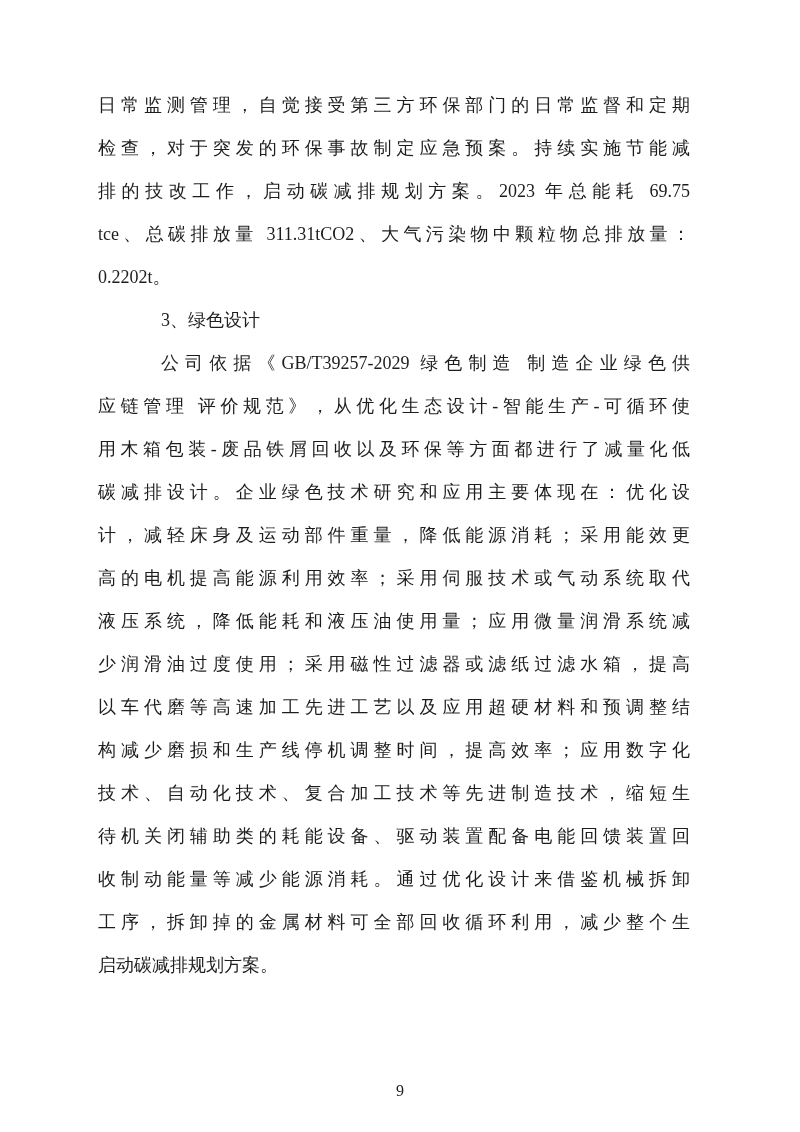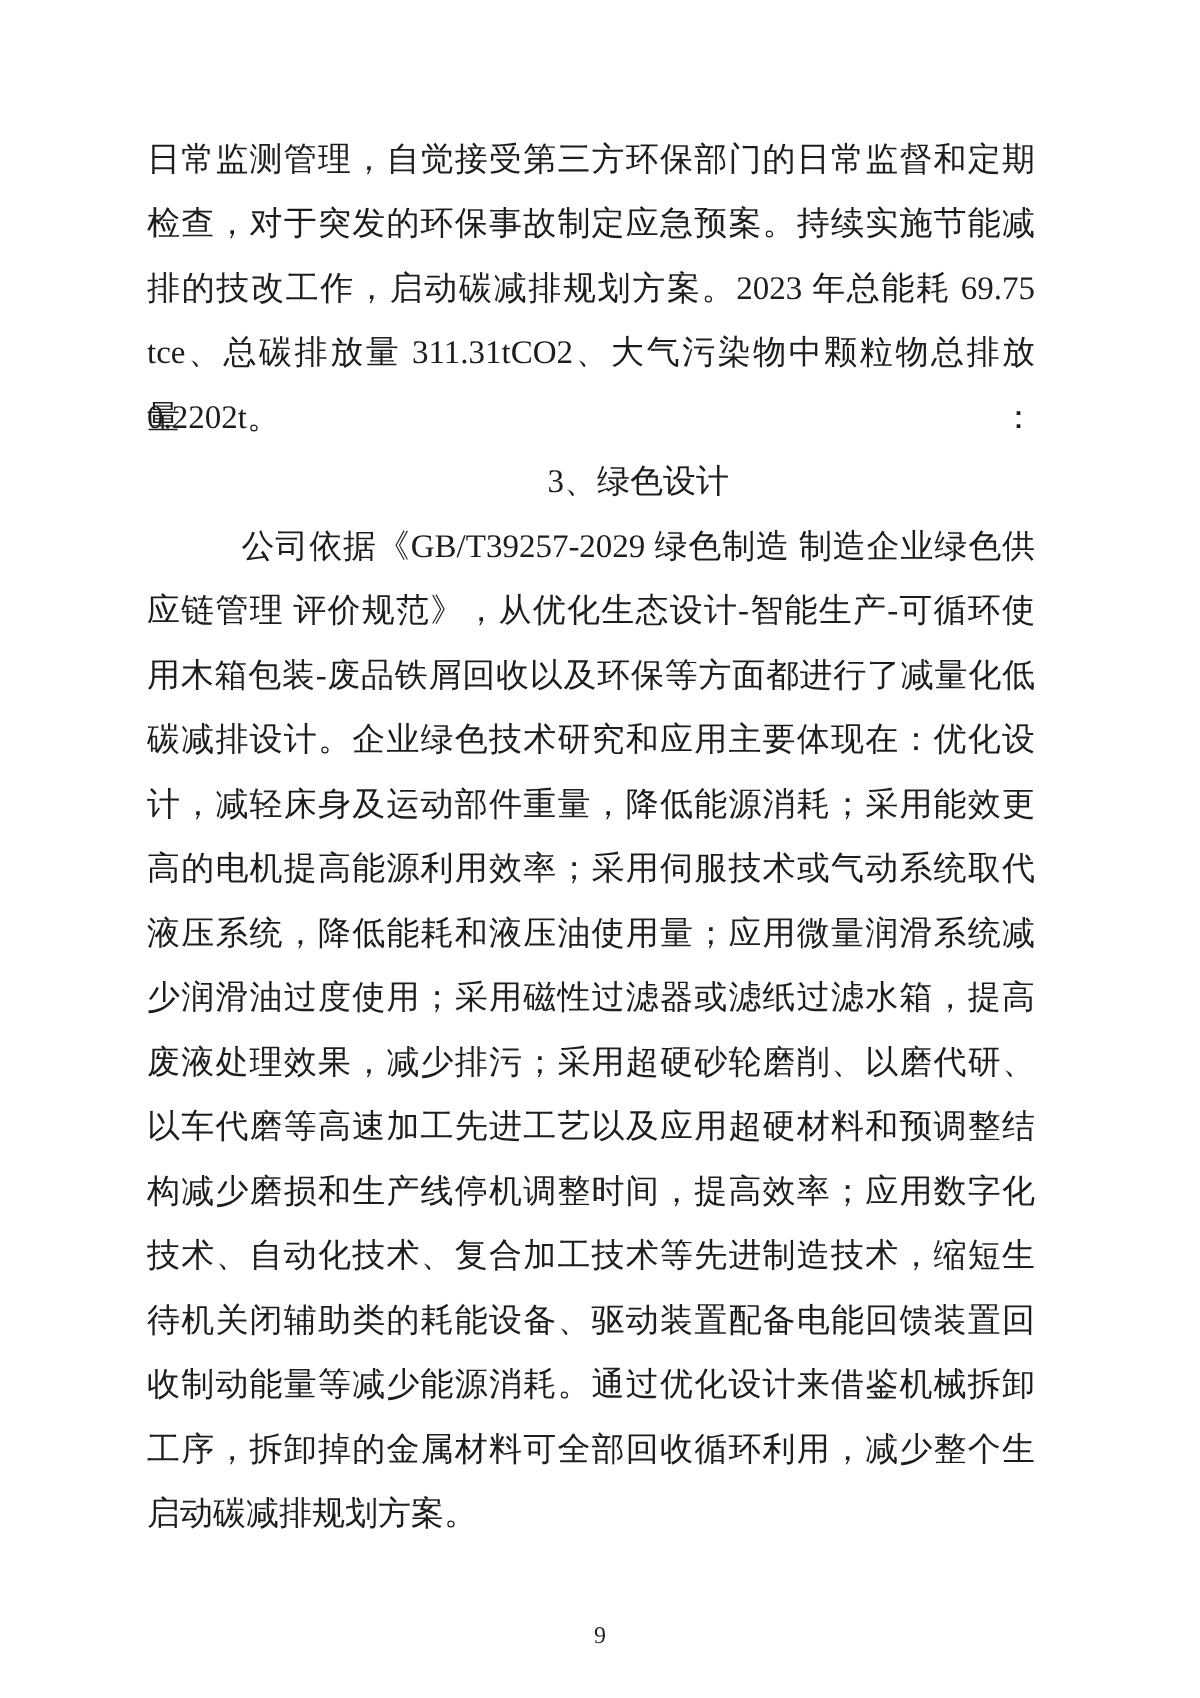--- a/index.html
+++ b/index.html
@@ -17,32 +17,31 @@
   }
   .text-block {
     position: absolute;
     left: 98px;
     top: 84px;
     width: 592px;
   }
   .line {
     height: 43px;
     line-height: 43px;
-    font-size: 22px;
+    font-size: 18px;
     letter-spacing: 0;
     white-space: normal;
     overflow: visible;
   }
   .line.justify {
     text-align: justify;
     text-align-last: justify;
   }
   .line.indent {
     padding-left: 63px;
-    text-align: center;
   }
   .page-number {
     position: absolute;
     left: 0;
     top: 1082px;
     width: 100%;
     text-align: center;
     font-size: 16px;
   }
 </style>
@@ -58,21 +57,20 @@
       <div class="line">0.2202t。</div>
       <div class="line indent">3、绿色设计</div>
       <div class="line justify indent">公司依据《GB/T39257-2029 绿色制造 制造企业绿色供</div>
       <div class="line justify">应链管理 评价规范》，从优化生态设计-智能生产-可循环使</div>
       <div class="line justify">用木箱包装-废品铁屑回收以及环保等方面都进行了减量化低</div>
       <div class="line justify">碳减排设计。企业绿色技术研究和应用主要体现在：优化设</div>
       <div class="line justify">计，减轻床身及运动部件重量，降低能源消耗；采用能效更</div>
       <div class="line justify">高的电机提高能源利用效率；采用伺服技术或气动系统取代</div>
       <div class="line justify">液压系统，降低能耗和液压油使用量；应用微量润滑系统减</div>
       <div class="line justify">少润滑油过度使用；采用磁性过滤器或滤纸过滤水箱，提高</div>
-      <div class="line justify">废液处理效果，减少排污；采用超硬砂轮磨削、以磨代研、</div>
       <div class="line justify">以车代磨等高速加工先进工艺以及应用超硬材料和预调整结</div>
       <div class="line justify">构减少磨损和生产线停机调整时间，提高效率；应用数字化</div>
       <div class="line justify">技术、自动化技术、复合加工技术等先进制造技术，缩短生</div>
       <div class="line justify">待机关闭辅助类的耗能设备、驱动装置配备电能回馈装置回</div>
       <div class="line justify">收制动能量等减少能源消耗。通过优化设计来借鉴机械拆卸</div>
       <div class="line justify">工序，拆卸掉的金属材料可全部回收循环利用，减少整个生</div>
       <div class="line">启动碳减排规划方案。</div>
     </div>
   <div class="page-number">9</div>
 </div>

